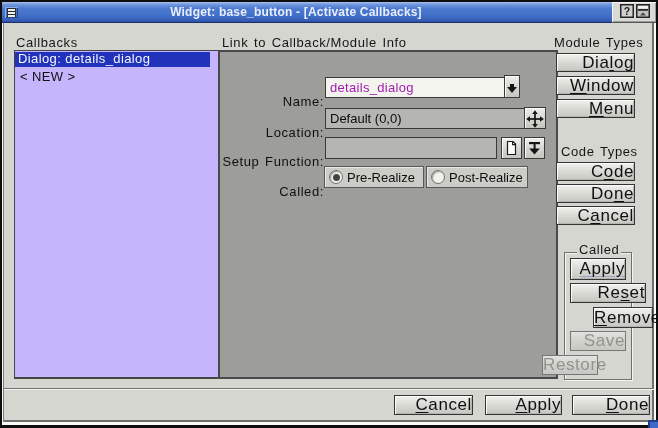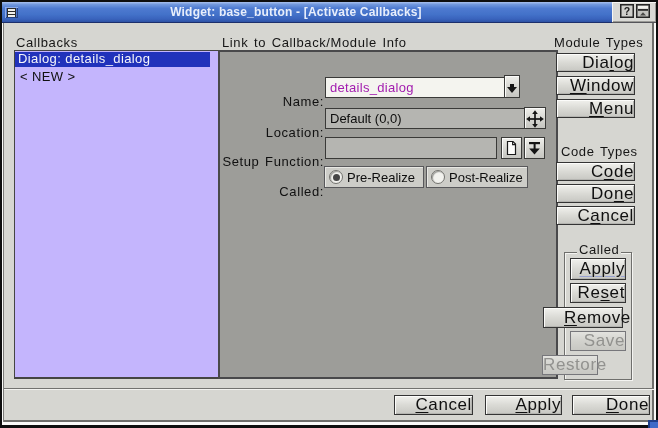--- a/index.html
+++ b/index.html
@@ -150,22 +150,22 @@
   <div class="btn" style="left:556px;top:99px;width:77px;height:17px;line-height:17px;"><u>M</u>enu</div>
 
   <div class="abs lbl" style="left:561px;top:144px;">Code Types</div>
   <div class="btn" style="left:556px;top:162px;width:77px;height:17px;line-height:17px;">C<u>o</u>de</div>
   <div class="btn" style="left:556px;top:184px;width:77px;height:17px;line-height:17px;">Do<u>n</u>e</div>
   <div class="btn" style="left:556px;top:206px;width:77px;height:17px;line-height:17px;">C<u>a</u>ncel</div>
 
   <div class="abs groupbox"></div>
   <div class="abs lbl" style="left:577px;top:242px;background:#d6d6d1;padding:0 2px;">Called</div>
   <div class="btn" style="left:570px;top:258px;width:54px;height:20px;line-height:20px;"><u style="text-decoration-color:#99a2d0">Apply</u></div>
-  <div class="btn" style="left:570px;top:283px;width:54px;height:18px;line-height:18px;">Re<u>s</u>et</div>
-  <div class="btn" style="left:543px;top:307px;width:58px;height:19px;line-height:19px;padding-left:20px;"><u>R</u>emove</div>
+  <div class="btn" style="left:570px;top:283px;width:54px;height:18px;line-height:18px;padding-left:20px;">Re<u>s</u>et</div>
+  <div class="btn" style="left:593px;top:307px;width:58px;height:19px;line-height:19px;"><u>R</u>emove</div>
   <div class="btn dis" style="left:570px;top:331px;width:54px;height:18px;line-height:18px;">Save</div>
   <div class="btn dis" style="left:542px;top:355px;width:54px;height:18px;line-height:18px;">Restore</div>
 
   <div class="abs sep"></div>
   <div class="btn" style="left:394px;top:395px;width:77px;height:18px;line-height:18px;"><u>C</u>ancel</div>
   <div class="btn" style="left:485px;top:395px;width:75px;height:18px;line-height:18px;"><u>A</u>pply</div>
   <div class="btn" style="left:572px;top:395px;width:76px;height:18px;line-height:18px;"><u>D</u>one</div>
   <div class="abs grip"></div>
 
 </body></html>

